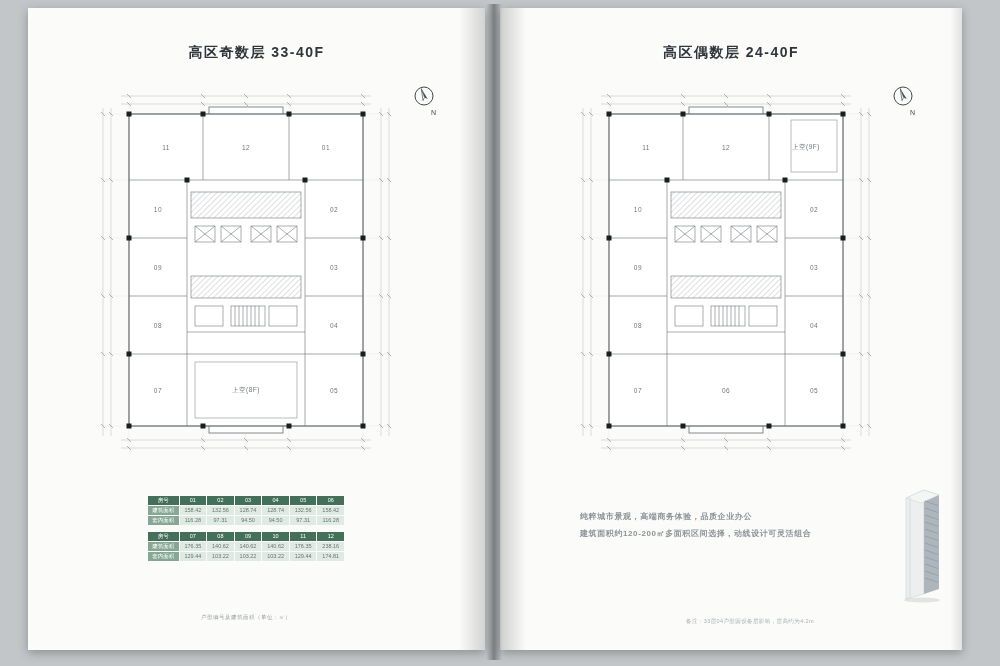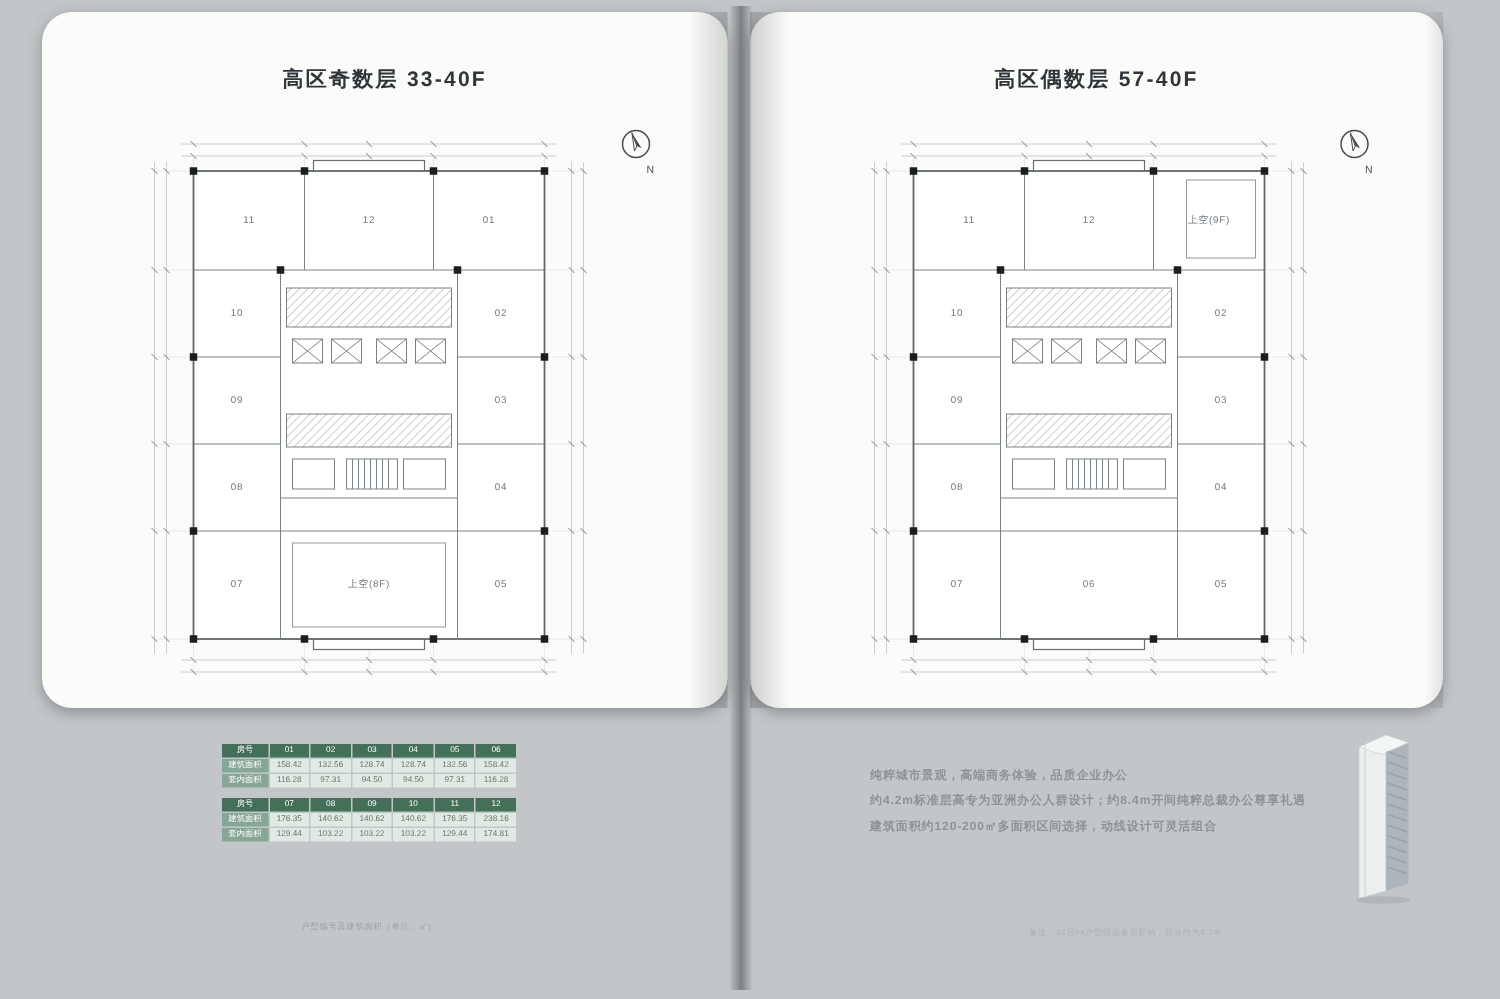--- a/index.html
+++ b/index.html
@@ -2,21 +2,21 @@
 <html><head>
 <meta charset="utf-8">
 <style>
   html,body{margin:0;padding:0;}
   body{
     width:1000px;height:666px;position:relative;overflow:hidden;
     background:#c2c6c8;
     font-family:"Liberation Sans","DejaVu Sans",sans-serif;
   }
   .spread{position:absolute;inset:0;}
-  .page{position:absolute;top:8px;height:464px;background:#fbfbfa;box-shadow:0 3px 9px rgba(55,60,62,0.38);border-radius:20px;}
+  .page{position:absolute;top:8px;height:642px;background:#fbfbfa;box-shadow:0 3px 9px rgba(55,60,62,0.38);}
   .page-left{left:28px;width:457px;}
   .page-right{left:500px;width:462px;}
   .page-left::after{content:"";position:absolute;right:0;top:0;bottom:0;width:26px;
     background:linear-gradient(270deg,rgba(0,0,0,0.16),rgba(0,0,0,0));pointer-events:none;}
   .page-right::before{content:"";position:absolute;left:0;top:0;bottom:0;width:26px;
     background:linear-gradient(90deg,rgba(0,0,0,0.18),rgba(0,0,0,0));pointer-events:none;}
   .page-right::after{content:"";position:absolute;right:0;top:0;bottom:0;width:12px;
     background:linear-gradient(90deg,rgba(0,0,0,0),rgba(0,0,0,0.10));pointer-events:none;}
   .gutter-line{position:absolute;left:486px;top:4px;width:16px;height:656px;
     background:linear-gradient(90deg,rgba(40,44,46,0) 0%,rgba(40,44,46,0.45) 50%,rgba(40,44,46,0) 100%);}
@@ -234,21 +234,21 @@
             <span class="t-cell">174.81</span>
           </div>
         </div>
     </div>
 
     <div class="caption" style="left:120px;top:606px;width:196px;">户型编号及建筑面积（单位：㎡）</div>
   </div>
 
   <div class="page page-right">
 
-    <div class="page-title">高区偶数层  57-40F</div>
+    <div class="page-title">高区偶数层  24-40F</div>
 
     <div class="compass" style="left:390px;top:76px;">
       <svg viewBox="0 0 30 34" width="30" height="34">
         <circle cx="13" cy="12" r="9" fill="none" stroke="#454b4f" stroke-width="1"></circle>
         <g transform="rotate(-20 13 12)">
           <polygon points="13,4 15.5,16 13,13.5" fill="#454b4f"></polygon>
           <polygon points="13,4 10.5,16 13,13.5" fill="#ffffff" stroke="#454b4f" stroke-width="0.6"></polygon>
         </g>
         <text x="20" y="31" font-size="7" fill="#454b4f">N</text>
       </svg>
@@ -357,21 +357,20 @@
           <span class="unit-label" style="left: 78.4%; top: 33.5%;">02</span>
           <span class="unit-label" style="left: 78.4%; top: 48.6%;">03</span>
           <span class="unit-label" style="left: 78.4%; top: 63.6%;">04</span>
           <span class="unit-label" style="left: 78.4%; top: 80.5%;">05</span>
           <span class="unit-label" style="left: 50%; top: 80.5%;">06</span>
         </div>
     </div>
 
     <div class="description" style="left:80px;top:500px;width:340px;">
         <div class="desc-line">纯粹城市景观，高端商务体验，品质企业办公</div>
-        <div class="desc-line">约4.2m标准层高专为亚洲办公人群设计；约8.4m开间纯粹总裁办公尊享礼遇</div>
         <div class="desc-line">建筑面积约120-200㎡多面积区间选择，动线设计可灵活组合</div>
       </div>
 
     <div class="note" style="left:80px;top:610px;width:340px;">备注：33层04户型因设备层影响，层高约为4.2m</div>
 
     <div class="building" style="left:394px;top:466px;width:56px;height:130px;">
       <svg viewBox="0 0 56 130" width="56" height="130">
         <polygon points="12,24 30,16 30,120 12,125" fill="#eceeef" stroke="#c6cbce" stroke-width="0.5"></polygon>
         <polygon points="30,16 45,21 45,115 30,120" fill="#aeb6bc"></polygon>
         <polygon points="12,24 30,16 45,21 27,29" fill="#f4f6f6" stroke="#c6cbce" stroke-width="0.4"></polygon>

